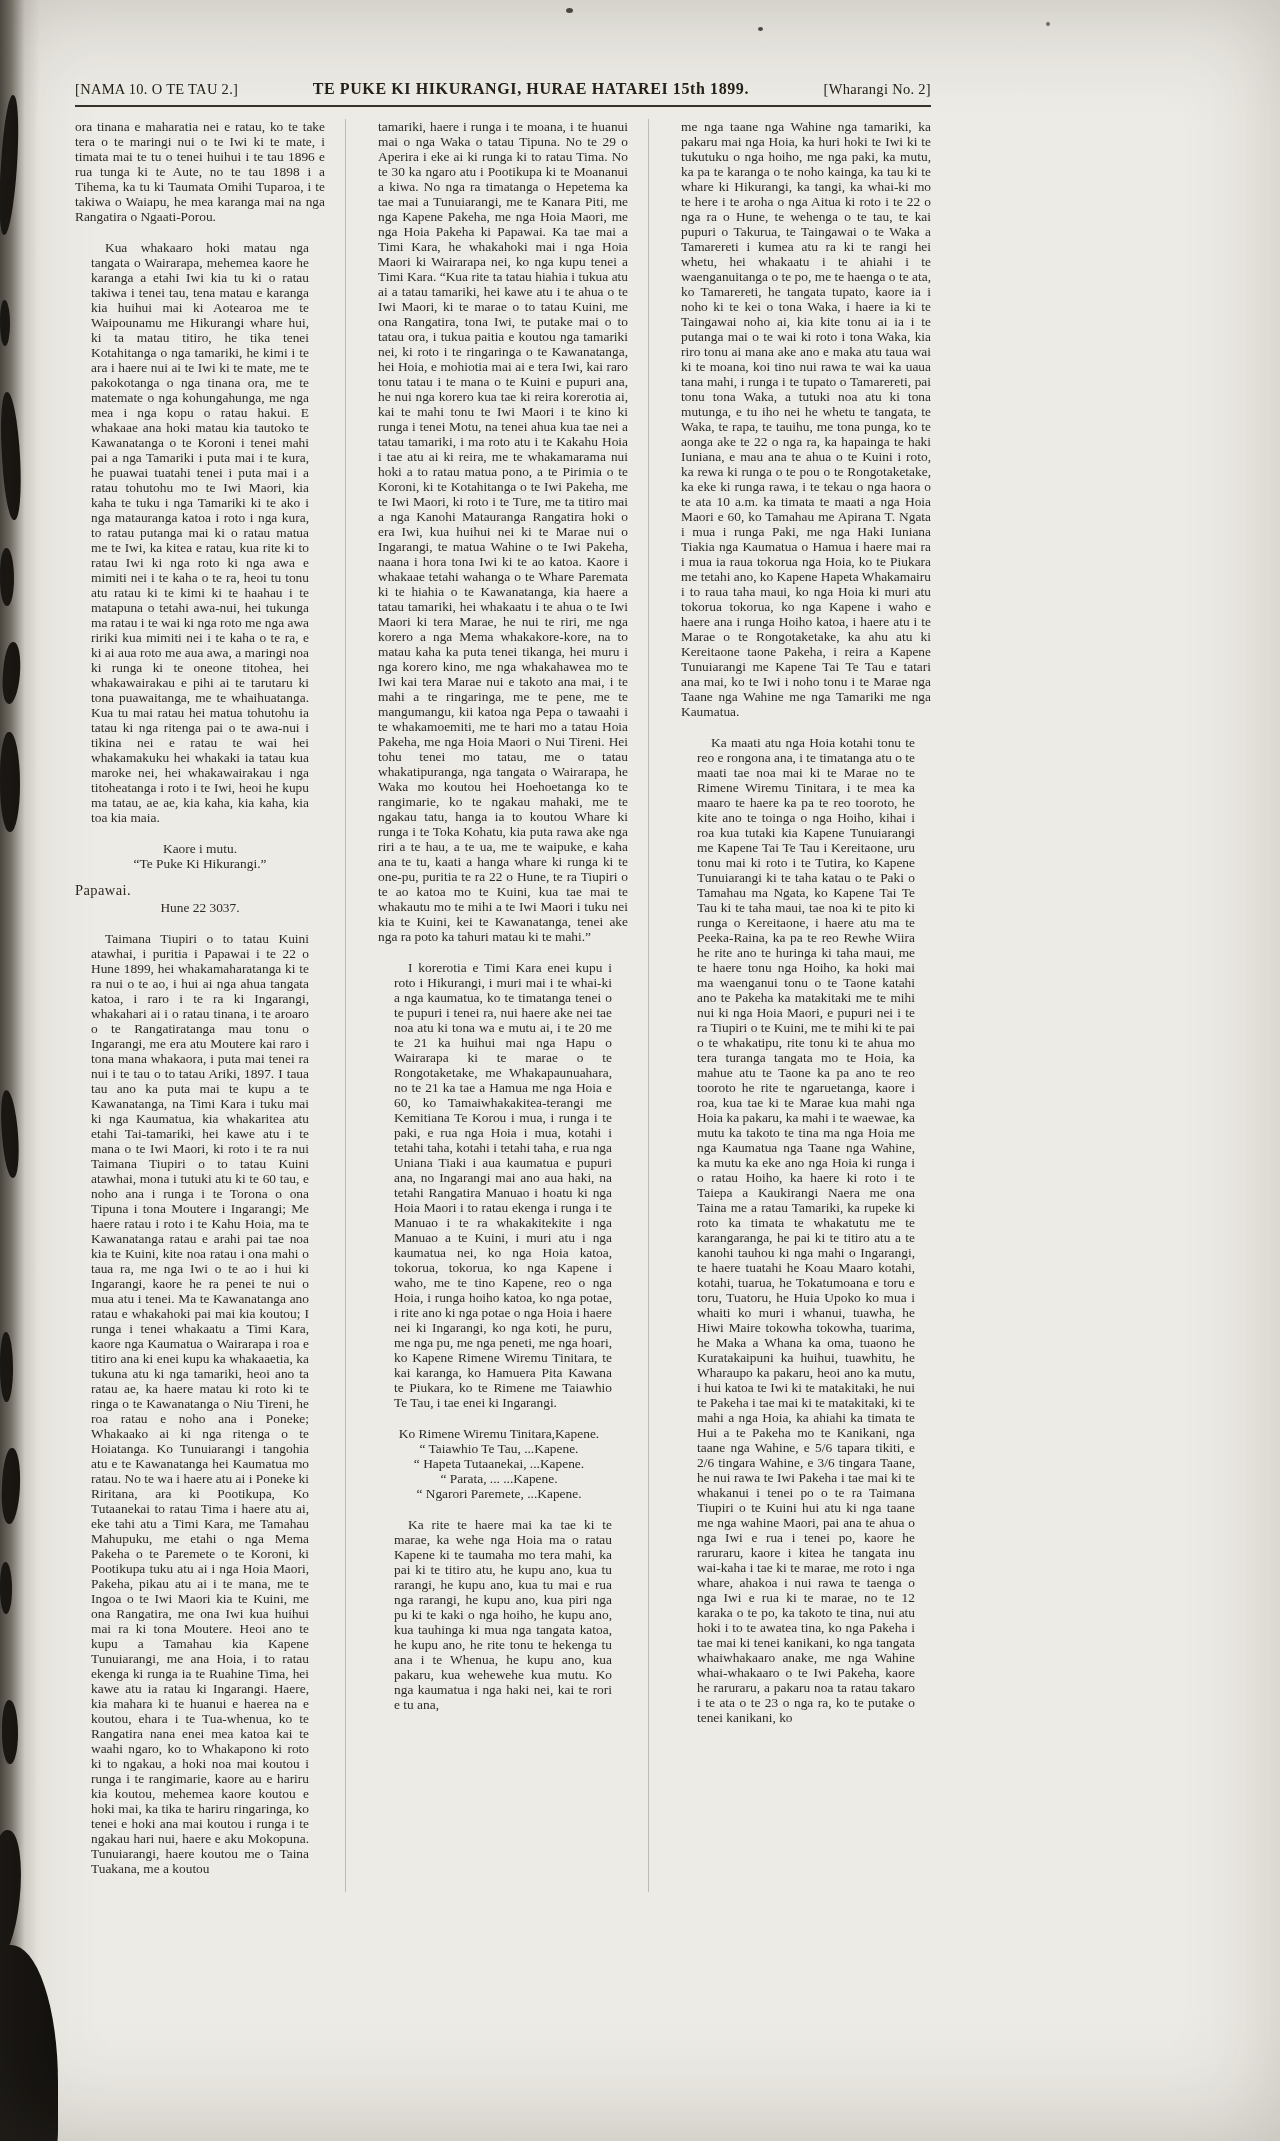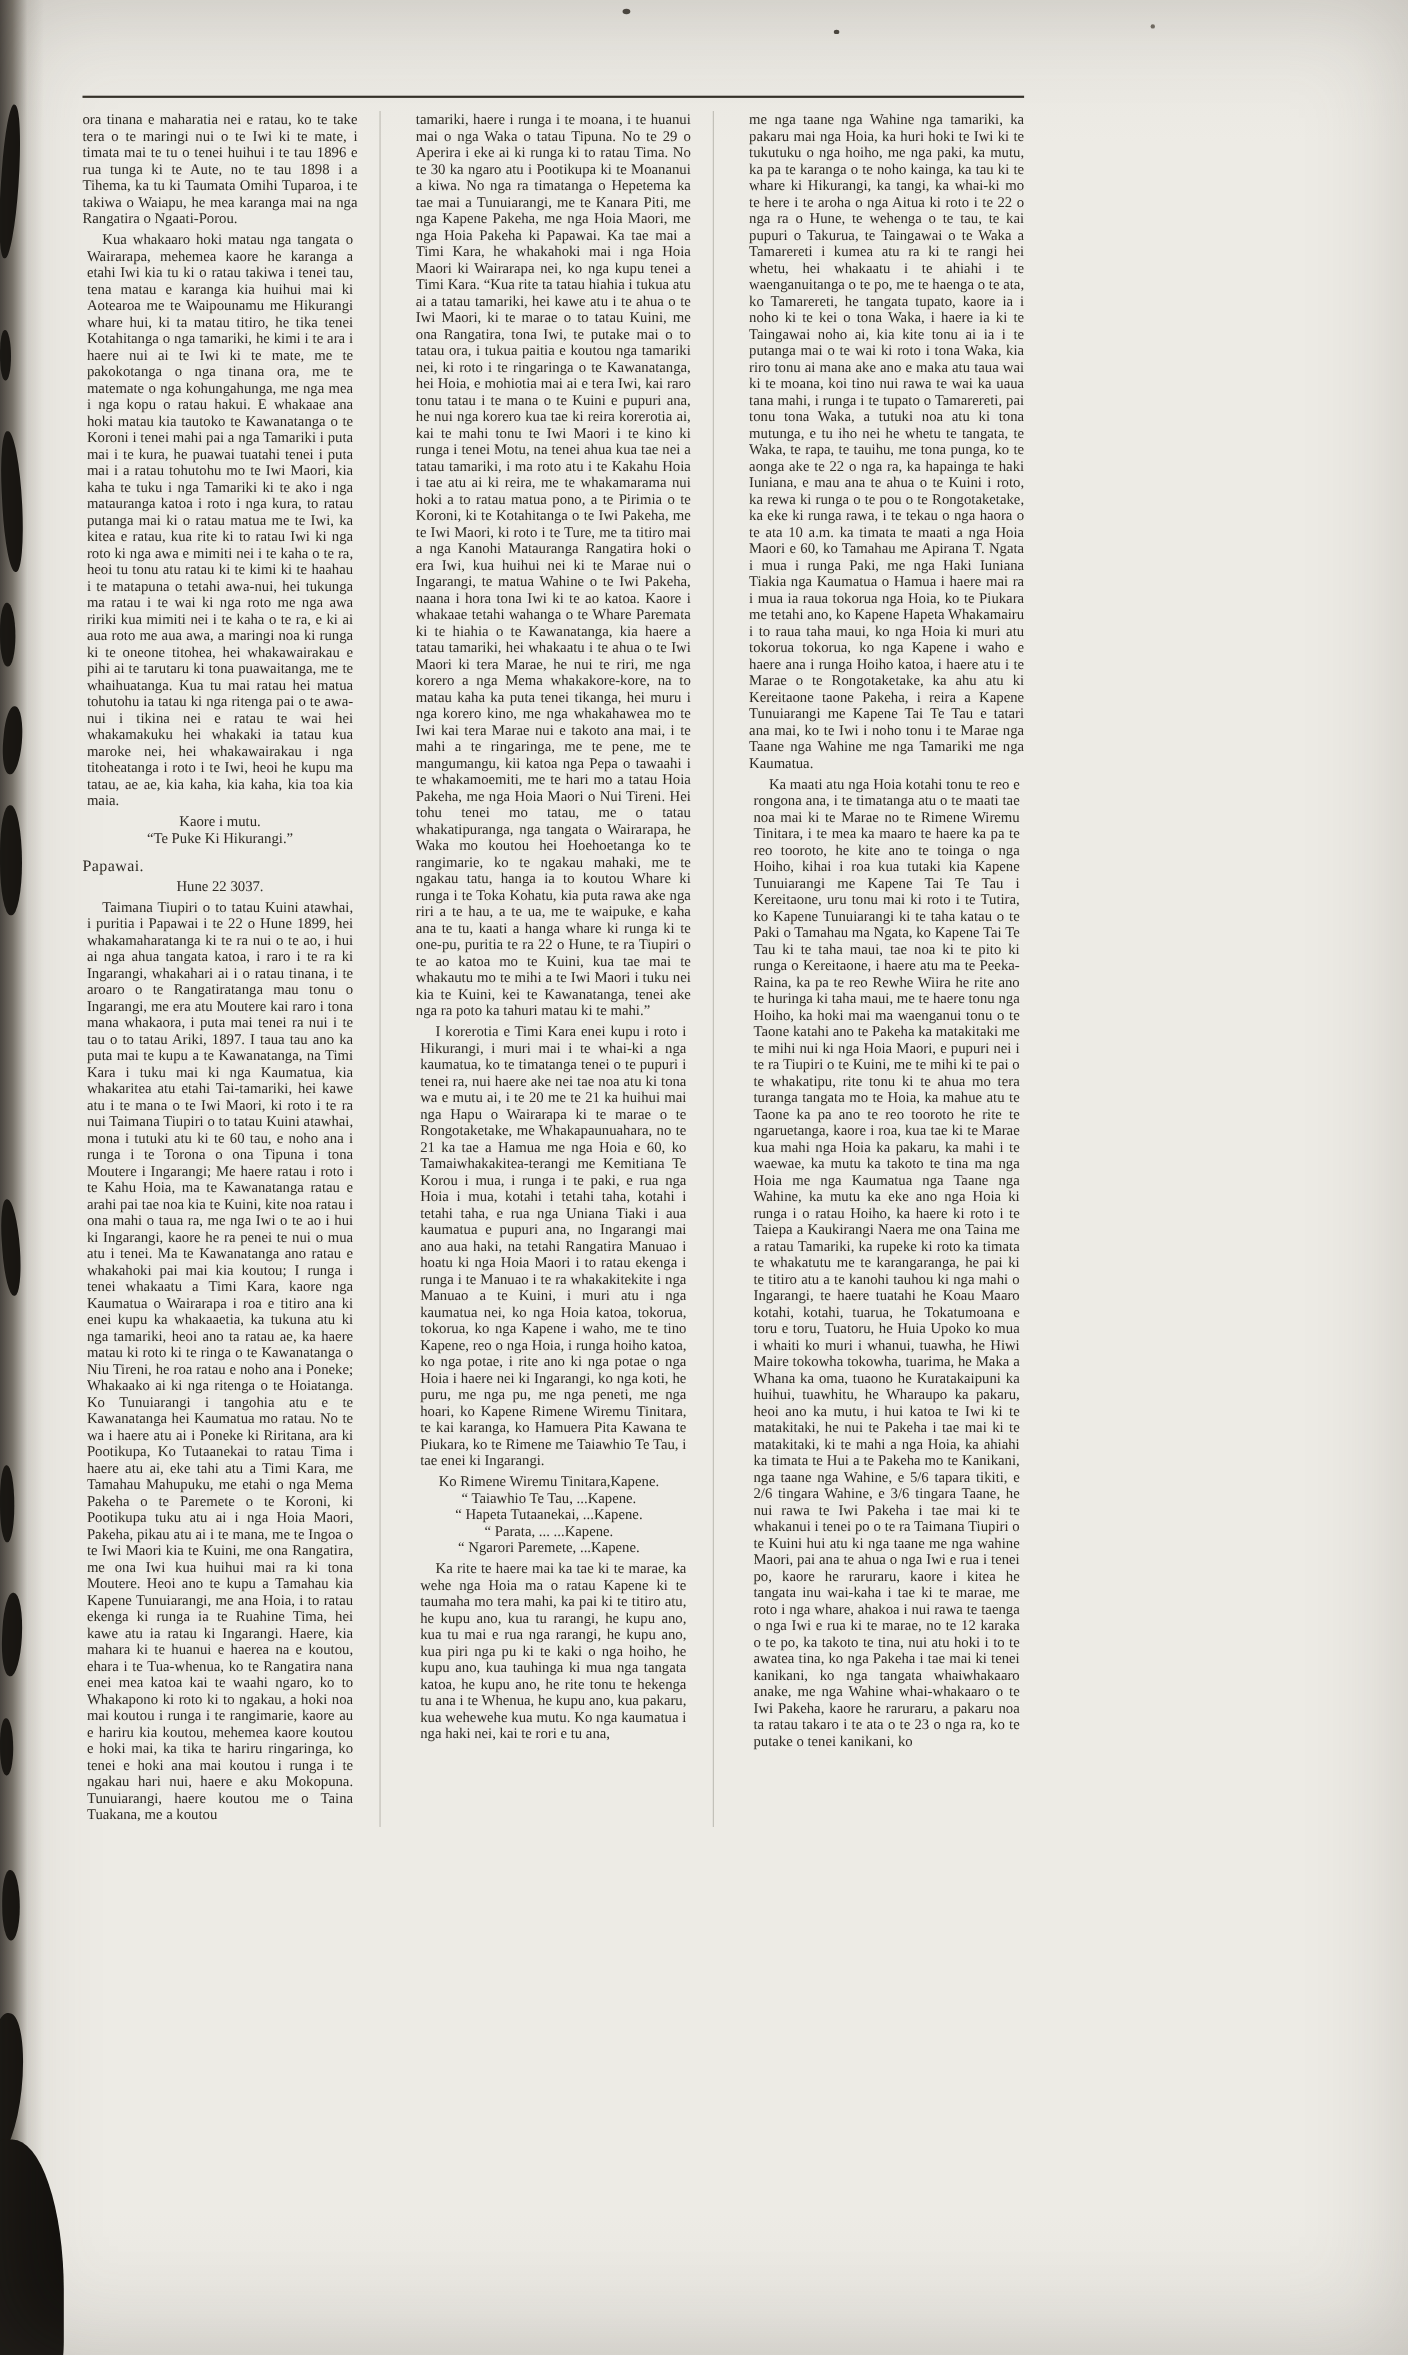--- a/index.html
+++ b/index.html
@@ -55,21 +55,21 @@
   .cols { display: flex; margin-top: 12px; }
   .col {
     width: 258px;
     font-size: 13.4px;
     line-height: 15px;
     text-align: justify;
     color: #2e2a23;
   }
   .col + .col { margin-left: 20px; border-left: 1px solid rgba(70,64,54,0.28); padding-left: 32px; }
 
-  .b-p  { text-indent: 14px; margin: 4px; }
+  .b-p  { text-indent: 14px; margin: 16px; }
   .b-p0 { text-indent: 0;    margin: 0; }
   .b-c  { text-align: center; text-indent: 0; margin: 0; }
   .b-h  { text-align: left; text-indent: 0; margin: 12px 0 2px 0; font-size: 14.5px; letter-spacing: 0.4px; }
   .b-row { display: flex; justify-content: center; padding: 0 18px 0 10px; text-indent: 0; }
 </style>
 </head>
 <body>
 
 <div class="page">
 
@@ -86,20 +86,25 @@
     <div class="blob b10"></div>
     <div class="blob b11"></div>
     <div class="blob b12"></div>
     <div class="blob b13"></div>
   </div>
   <div class="speck s1"></div>
   <div class="speck s2"></div>
   <div class="speck s3"></div>
 
   <div class="content">
+    <div class="masthead">
+      <span class="mh-left">[NAMA 10. O TE TAU 2.]</span>
+      <span class="mh-title">TE PUKE KI HIKURANGI, HURAE HATAREI 15th 1899.</span>
+      <span class="mh-right">[Wharangi No. 2]</span>
+    </div>
     <div class="rule"></div>
 
     <div class="cols">
       <div class="col">
           <div class="b-p0">ora tinana e maharatia nei e ratau, ko te take tera o te maringi nui o te Iwi ki te mate, i timata mai te tu o tenei huihui i te tau 1896 e rua tunga ki te Aute, no te tau 1898 i a Tihema, ka tu ki Taumata Omihi Tuparoa, i te takiwa o Waiapu, he mea karanga mai na nga Rangatira o Ngaati-Porou.</div>
           <div class="b-p">Kua whakaaro hoki matau nga tangata o Wairarapa, mehemea kaore he karanga a etahi Iwi kia tu ki o ratau takiwa i tenei tau, tena matau e karanga kia huihui mai ki Aotearoa me te Waipounamu me Hikurangi whare hui, ki ta matau titiro, he tika tenei Kotahitanga o nga tamariki, he kimi i te ara i haere nui ai te Iwi ki te mate, me te pakokotanga o nga tinana ora, me te matemate o nga kohungahunga, me nga mea i nga kopu o ratau hakui. E whakaae ana hoki matau kia tautoko te Kawanatanga o te Koroni i tenei mahi pai a nga Tamariki i puta mai i te kura, he puawai tuatahi tenei i puta mai i a ratau tohutohu mo te Iwi Maori, kia kaha te tuku i nga Tamariki ki te ako i nga matauranga katoa i roto i nga kura, to ratau putanga mai ki o ratau matua me te Iwi, ka kitea e ratau, kua rite ki to ratau Iwi ki nga roto ki nga awa e mimiti nei i te kaha o te ra, heoi tu tonu atu ratau ki te kimi ki te haahau i te matapuna o tetahi awa-nui, hei tukunga ma ratau i te wai ki nga roto me nga awa ririki kua mimiti nei i te kaha o te ra, e ki ai aua roto me aua awa, a maringi noa ki runga ki te oneone titohea, hei whakawairakau e pihi ai te tarutaru ki tona puawaitanga, me te whaihuatanga. Kua tu mai ratau hei matua tohutohu ia tatau ki nga ritenga pai o te awa-nui i tikina nei e ratau te wai hei whakamakuku hei whakaki ia tatau kua maroke nei, hei whakawairakau i nga titoheatanga i roto i te Iwi, heoi he kupu ma tatau, ae ae, kia kaha, kia kaha, kia toa kia maia.</div>
           <div class="b-c">Kaore i mutu.</div>
           <div class="b-c">“Te Puke Ki Hikurangi.”</div>
           <div class="b-h">Papawai.</div>
           <div class="b-c">Hune 22 3037.</div>

